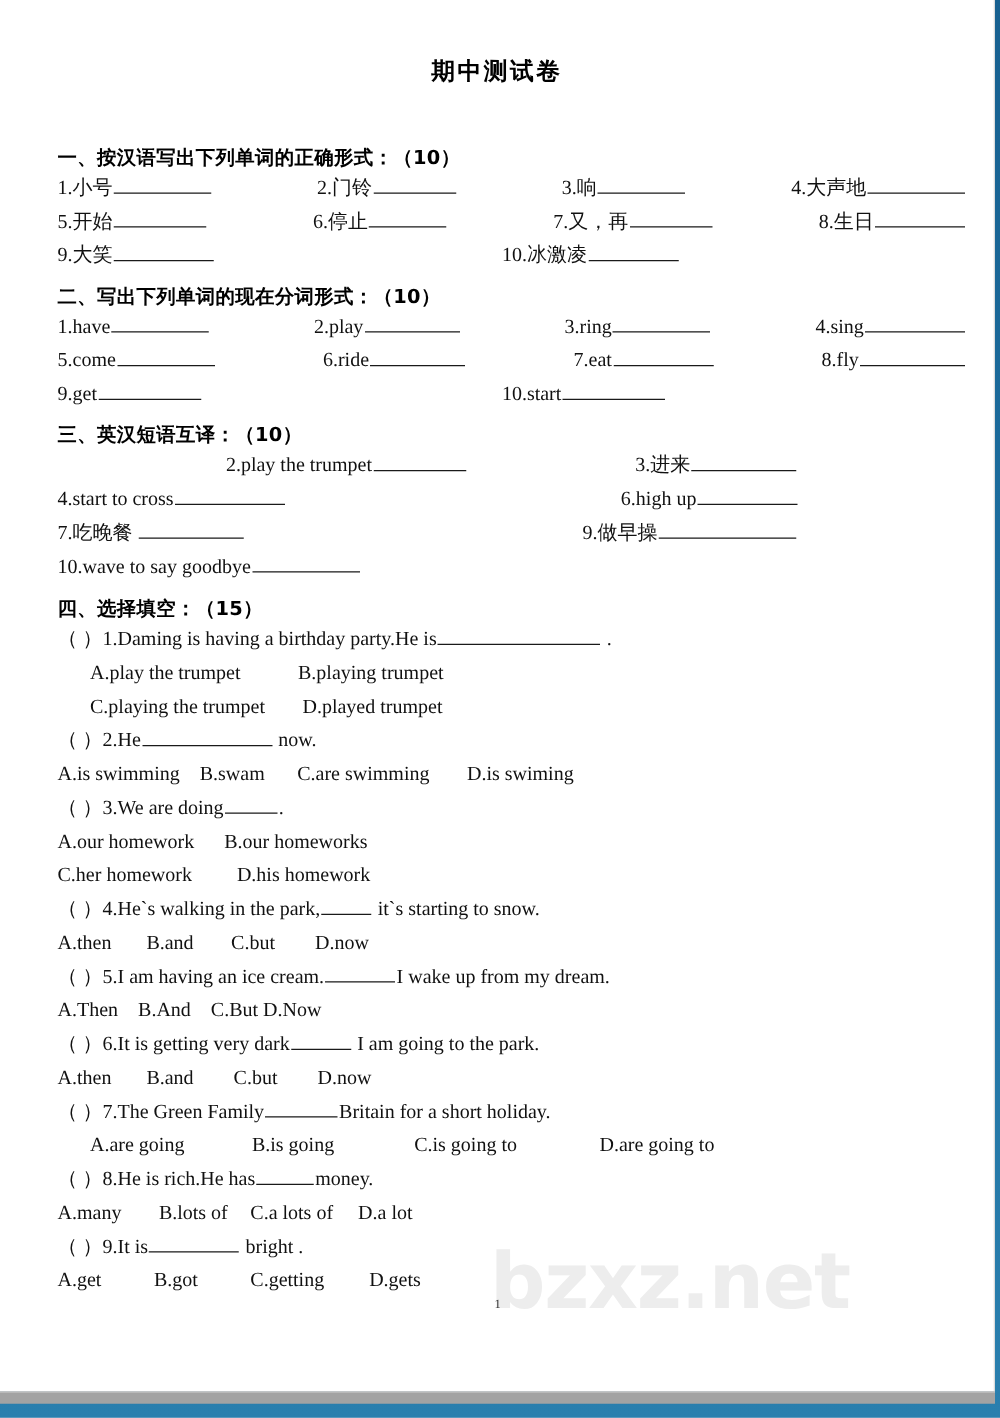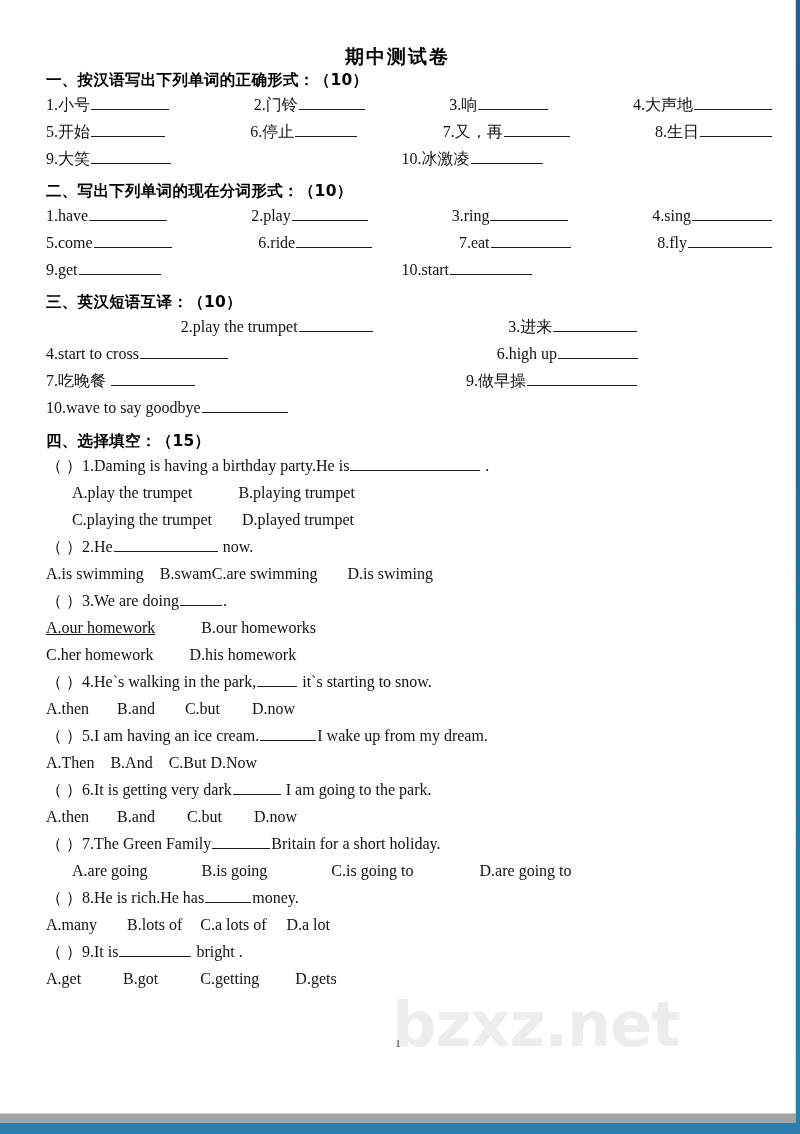--- a/index.html
+++ b/index.html
@@ -63,21 +63,21 @@
 
   .section-heading {
     font-size: 15.5px;
     font-weight: bold;
     color: #000;
     margin: 0;
     padding: 0;
     letter-spacing: 0.3px;
     font-family: "DejaVu Sans", "Liberation Sans", sans-serif;
   }
-  .sec1-heading { }
+  .sec1-heading { margin-top: 46px; }
   .sec2-heading { margin-top: 9px; }
   .sec3-heading { margin-top: 9px; }
   .sec4-heading { margin-top: 10px; }
 
   .qline {
     font-size: 16px;
     line-height: 27px;
     color: #111;
     white-space: nowrap;
     font-family: "Liberation Serif", "DejaVu Serif", serif;
@@ -221,23 +221,23 @@
           <span class="cell item" style="flex: 0 0 auto;"><span>10.wave to say goodbye</span><span class="blank" style="width: 86px;"></span></span>
           <span style="flex: 1 1 auto;"></span>
         </div>
       </div>
     <div id="mc-host">
         <div class="section-heading sec4-heading">四、选择填空：（15）</div>
         <div class="qline"><span>（  ）</span><span>1.Daming is having a birthday party.He is</span><span class="blank" style="width: 130px;"></span><span> .</span></div>
         <div class="opts indent"><span class="opt" style="margin-right: 46px;">A.play the trumpet</span><span class="opt">B.playing trumpet</span></div>
         <div class="opts indent"><span class="opt" style="margin-right: 30px;">C.playing the trumpet</span><span class="opt">D.played trumpet</span></div>
         <div class="qline"><span>（  ）</span><span>2.He</span><span class="blank" style="width: 104px;"></span><span> now.</span></div>
-        <div class="opts"><span class="opt" style="margin-right: 16px;">A.is swimming</span><span class="opt" style="">B.swam</span><span class="opt" style="margin-right: 30px;">C.are swimming</span><span class="opt">D.is swiming</span></div>
+        <div class="opts"><span class="opt" style="margin-right: 16px;">A.is swimming</span><span class="opt" style="margin-right: 26px;">B.swam</span><span class="opt" style="margin-right: 30px;">C.are swimming</span><span class="opt">D.is swiming</span></div>
         <div class="qline"><span>（  ）</span><span>3.We are doing</span><span class="blank" style="width: 42px;"></span><span>.</span></div>
-        <div class="opts"><span class="opt" style="margin-right: 46px; text-decoration: underline;"> A.our homework</span><span class="opt">B.our homeworks</span></div>
+        <div class="opts"><span class="opt" style="margin-right: 24px;"> A.our homework</span><span class="opt">B.our homeworks</span></div>
         <div class="opts"><span class="opt" style="margin-right: 36px;">C.her homework</span><span class="opt">D.his homework</span></div>
         <div class="qline"><span>（  ）</span><span>4.He`s walking in the park,</span><span class="blank" style="width: 40px;"></span><span> it`s starting to snow.</span></div>
         <div class="opts"><span class="opt" style="margin-right: 28px;">A.then</span><span class="opt" style="margin-right: 30px;">B.and</span><span class="opt" style="margin-right: 32px;">C.but</span><span class="opt">D.now</span></div>
         <div class="qline"><span>（  ）</span><span>5.I am having an ice cream.</span><span class="blank" style="width: 56px;"></span><span>I wake up from my dream.</span></div>
         <div class="opts"><span class="opt" style="margin-right: 16px;">A.Then</span><span class="opt" style="margin-right: 16px;">B.And</span><span class="opt">C.But D.Now</span></div>
         <div class="qline"><span>（  ）</span><span>6.It is getting very dark</span><span class="blank" style="width: 48px;"></span><span> I am going to the park.</span></div>
         <div class="opts"><span class="opt" style="margin-right: 28px;">A.then</span><span class="opt" style="margin-right: 32px;">B.and</span><span class="opt" style="margin-right: 32px;">C.but</span><span class="opt">D.now</span></div>
         <div class="qline"><span>（  ）</span><span>7.The Green Family</span><span class="blank" style="width: 58px;"></span><span>Britain for a short holiday.</span></div>
         <div class="opts indent"><span class="opt" style="margin-right: 54px;">A.are going</span><span class="opt" style="margin-right: 64px;">B.is going</span><span class="opt" style="margin-right: 66px;">C.is going to</span><span class="opt">D.are going to</span></div>
         <div class="qline"><span>（  ）</span><span>8.He is rich.He has</span><span class="blank" style="width: 46px;"></span><span>money.</span></div>

